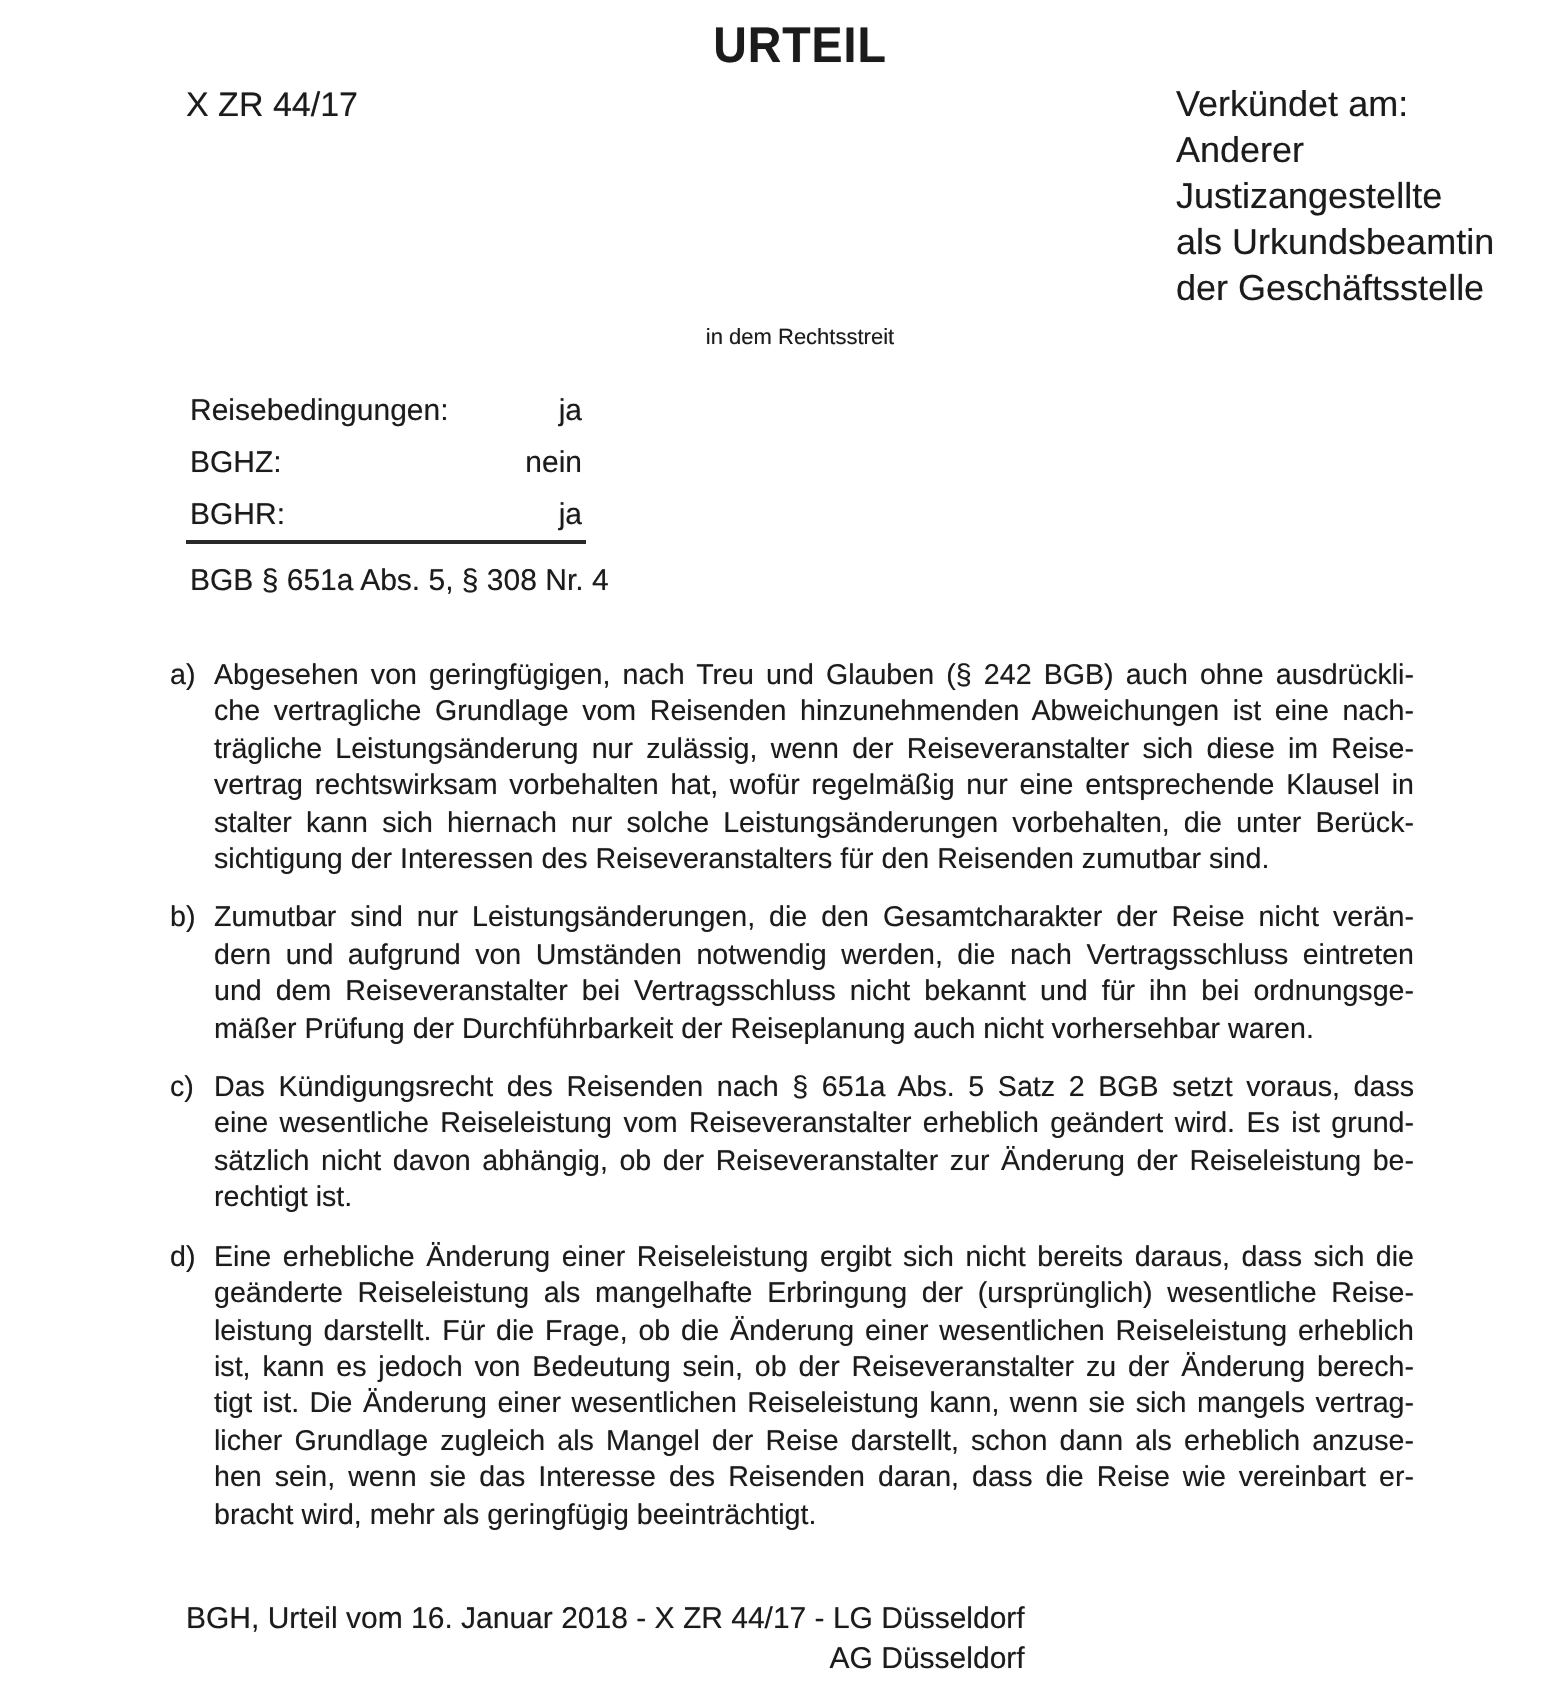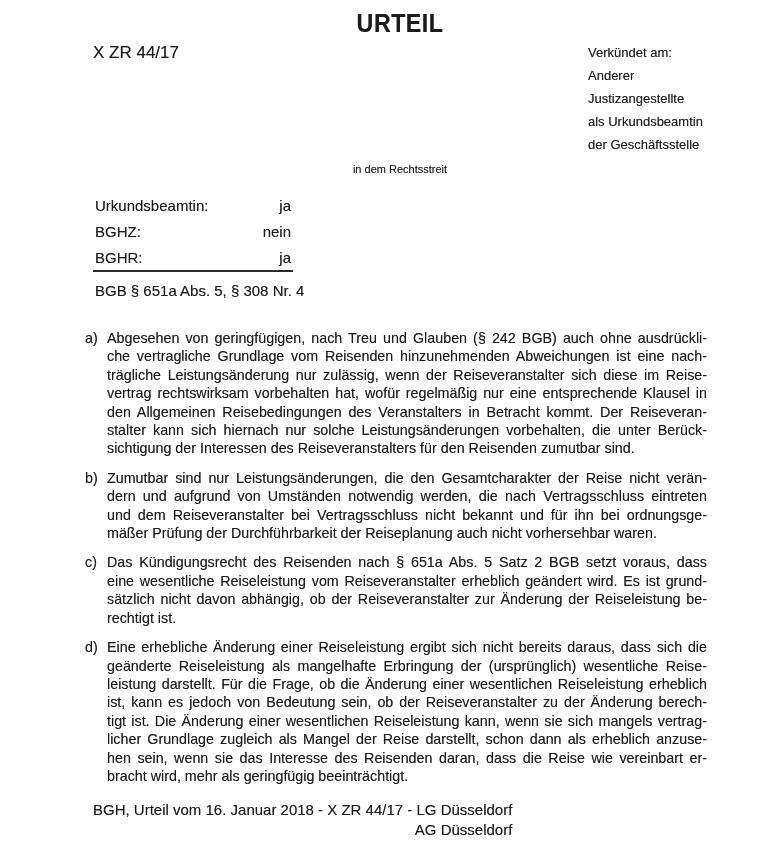--- a/index.html
+++ b/index.html
@@ -20,21 +20,21 @@
     margin: 0; text-align: center;
     font-size: 25px; font-weight: bold; letter-spacing: 0.5px;
     transform: scaleX(0.93);
   }
   .docket {
     position: absolute; left: 93px; top: 43px;
     font-size: 17px;
   }
   .announce {
     position: absolute; left: 588px; top: 41px;
-    font-size: 13px; line-height: 23px; width: 190px;
+    font-size: 18px; line-height: 23px; width: 190px;
   }
   .caption {
     position: absolute; left: 100px; top: 163px; width: 600px;
     text-align: center; font-size: 11px;
   }
   .reftable {
     position: absolute; left: 93px; top: 196px; width: 200px;
     font-size: 15px;
   }
   .trow {
@@ -76,21 +76,21 @@
       <div>Anderer</div>
       <div>Justizangestellte</div>
       <div>als Urkundsbeamtin</div>
       <div>der Geschäftsstelle</div>
     </div>
 
   <div class="caption">in dem Rechtsstreit</div>
 
   <div class="reftable">
       <div class="trow">
-        <span class="tlabel">Urkundsbeamtin:</span>
+        <span class="tlabel">Reisebedingungen:</span>
         <span class="tvalue">ja</span>
       </div>
       <div class="trow">
         <span class="tlabel">BGHZ:</span>
         <span class="tvalue">nein</span>
       </div>
       <div class="trow underlined">
         <span class="tlabel">BGHR:</span>
         <span class="tvalue">ja</span>
       </div>
@@ -98,21 +98,20 @@
 
   <div class="statutes">BGB § 651a Abs. 5, § 308 Nr. 4</div>
 
   <div class="headnotes">
       <div class="hn">
         <span class="marker">a)</span>
         <div class="line">Abgesehen von geringfügigen, nach Treu und Glauben (§ 242 BGB) auch ohne ausdrückli-</div>
         <div class="line">che vertragliche Grundlage vom Reisenden hinzunehmenden Abweichungen ist eine nach-</div>
         <div class="line">trägliche Leistungsänderung nur zulässig, wenn der Reiseveranstalter sich diese im Reise-</div>
         <div class="line">vertrag rechtswirksam vorbehalten hat, wofür regelmäßig nur eine entsprechende Klausel in</div>
-        <div class="line">den Allgemeinen Reisebedingungen des Veranstalters in Betracht kommt. Der Reiseveran-</div>
         <div class="line">stalter kann sich hiernach nur solche Leistungsänderungen vorbehalten, die unter Berück-</div>
         <div class="line last">sichtigung der Interessen des Reiseveranstalters für den Reisenden zumutbar sind.</div>
       </div>
       <div class="hn">
         <span class="marker">b)</span>
         <div class="line">Zumutbar sind nur Leistungsänderungen, die den Gesamtcharakter der Reise nicht verän-</div>
         <div class="line">dern und aufgrund von Umständen notwendig werden, die nach Vertragsschluss eintreten</div>
         <div class="line">und dem Reiseveranstalter bei Vertragsschluss nicht bekannt und für ihn bei ordnungsge-</div>
         <div class="line last">mäßer Prüfung der Durchführbarkeit der Reiseplanung auch nicht vorhersehbar waren.</div>
       </div>

